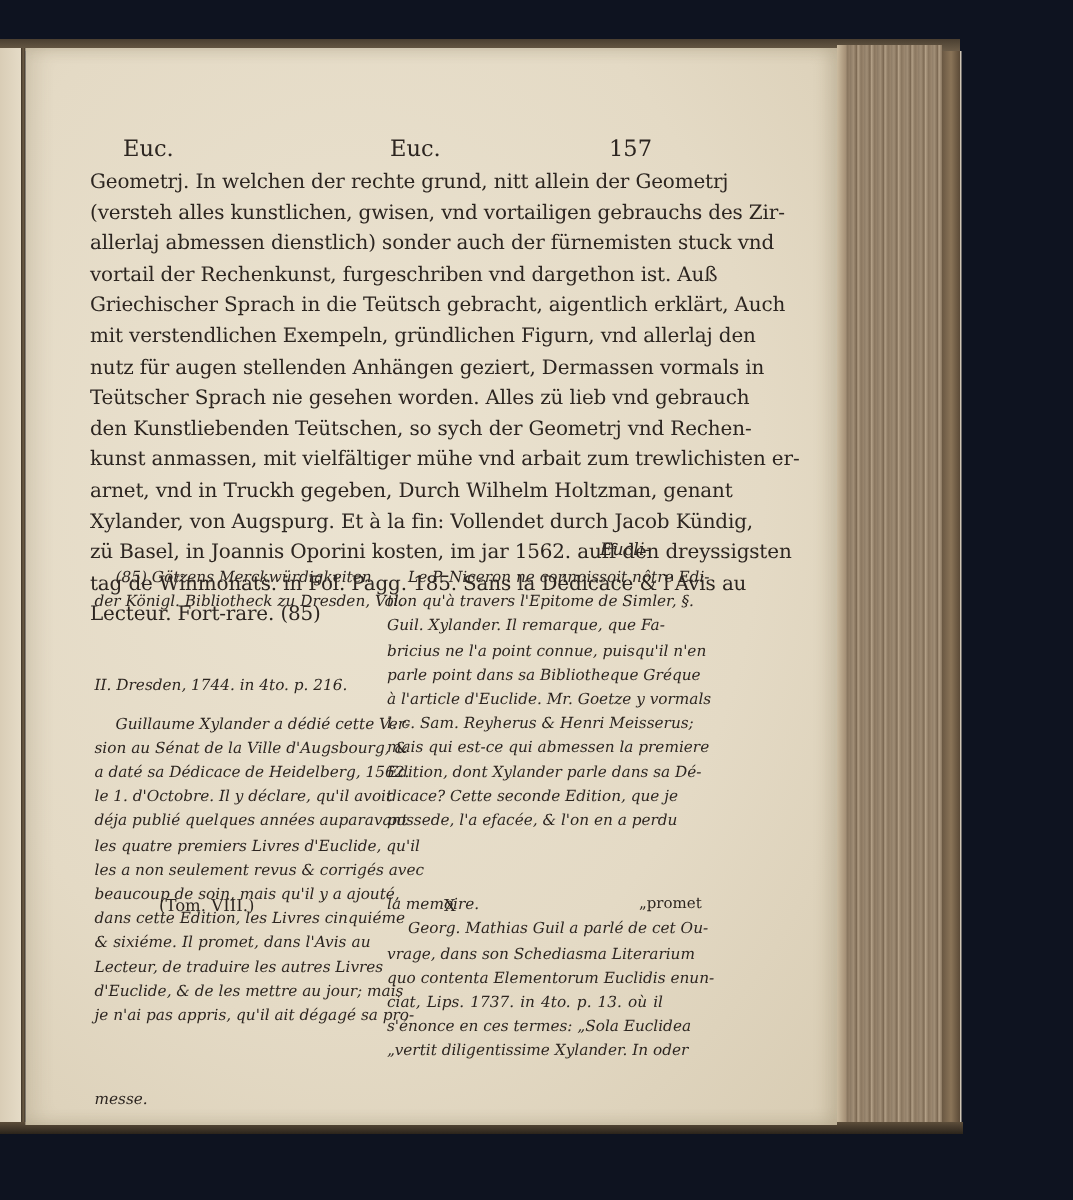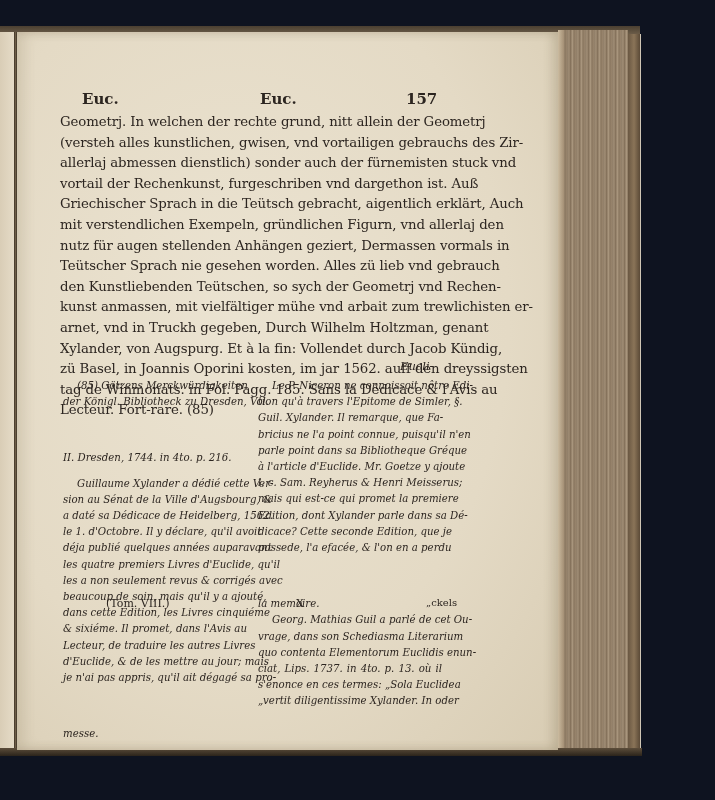--- a/index.html
+++ b/index.html
@@ -44,21 +44,21 @@
     position:absolute; left:628px; top:34px; width:12px; height:716px;
     background:linear-gradient(90deg,#6a5843,#8a7458,#5b4a37);
     border-right:1px solid #cfc6b5;
   }
 
   .ink { color:#2c2520; }
   .headline {
     position:absolute; top:90px; left:60px; width:380px; height:20px;
     font-size:15px;
   }
-  .headline span { position:absolute; top:0;font-weight:bold; }
+  .headline span { position:absolute; top:0; }
   .main-para {
     position:absolute; left:60px; top:112px; width:378px;
     font-size:13.3px; line-height:20.6px; text-align:justify;
     letter-spacing:-0.1px;
   }
   .main-para .ln { display:block; text-align:justify; text-align-last:justify; white-space:nowrap; }
   .main-para .ln.last { text-align-last:left; }
   .main-para .ind { padding-left:30px; }
   .catch-right {
     position:absolute; left:400px; top:359px; width:38px; 
@@ -138,29 +138,29 @@
     <span class="ln last">messe.</span>
   </div>
   <div class="sig ink" style="left:80px">(Tom. VIII.)</div>
 
   <div class="col col-right ink">
     <span class="ln ind">Le P. Niceron ne connoissoit nôtre Edi-</span>
     <span class="ln">tion qu'à travers l'Epitome de Simler, §.</span>
     <span class="ln">Guil. Xylander.   Il remarque, que Fa-</span>
     <span class="ln">bricius ne l'a point connue, puisqu'il n'en</span>
     <span class="ln">parle point dans sa Bibliotheque Gréque</span>
-    <span class="ln">à l'article d'Euclide.   Mr. Goetze y ajoute</span>
+    <span class="ln">à l'article d'Euclide.   Mr. Goetze y vormals</span>
     <span class="ln">l. c. Sam. Reyherus &amp; Henri Meisserus;</span>
-    <span class="ln">mais qui est-ce qui promet la premiere</span>
+    <span class="ln">mais qui est-ce qui abmessen la premiere</span>
     <span class="ln">Edition, dont Xylander parle dans sa Dé-</span>
     <span class="ln">dicace?  Cette seconde Edition,  que je</span>
     <span class="ln">possede,  l'a efacée,  &amp; l'on en a perdu</span>
     <span class="ln last">la memoire.</span>
     <span class="ln ind">Georg. Mathias Guil a parlé de cet Ou-</span>
     <span class="ln">vrage,  dans son Schediasma Literarium</span>
     <span class="ln">quo contenta Elementorum Euclidis enun-</span>
     <span class="ln">ciat,  Lips. 1737. in 4to. p. 13.  où il</span>
     <span class="ln">s'énonce en ces termes: „Sola Euclidea</span>
     <span class="ln">„vertit diligentissime Xylander.   In oder</span>
   </div>
   <div class="sig ink" style="left:270px">X</div>
-  <div class="sig ink" style="left:400px;font-size:10px">„ckels</div>
+  <div class="sig ink" style="left:400px;font-size:10px">„promet</div>
 </div>
 
 </body></html>

